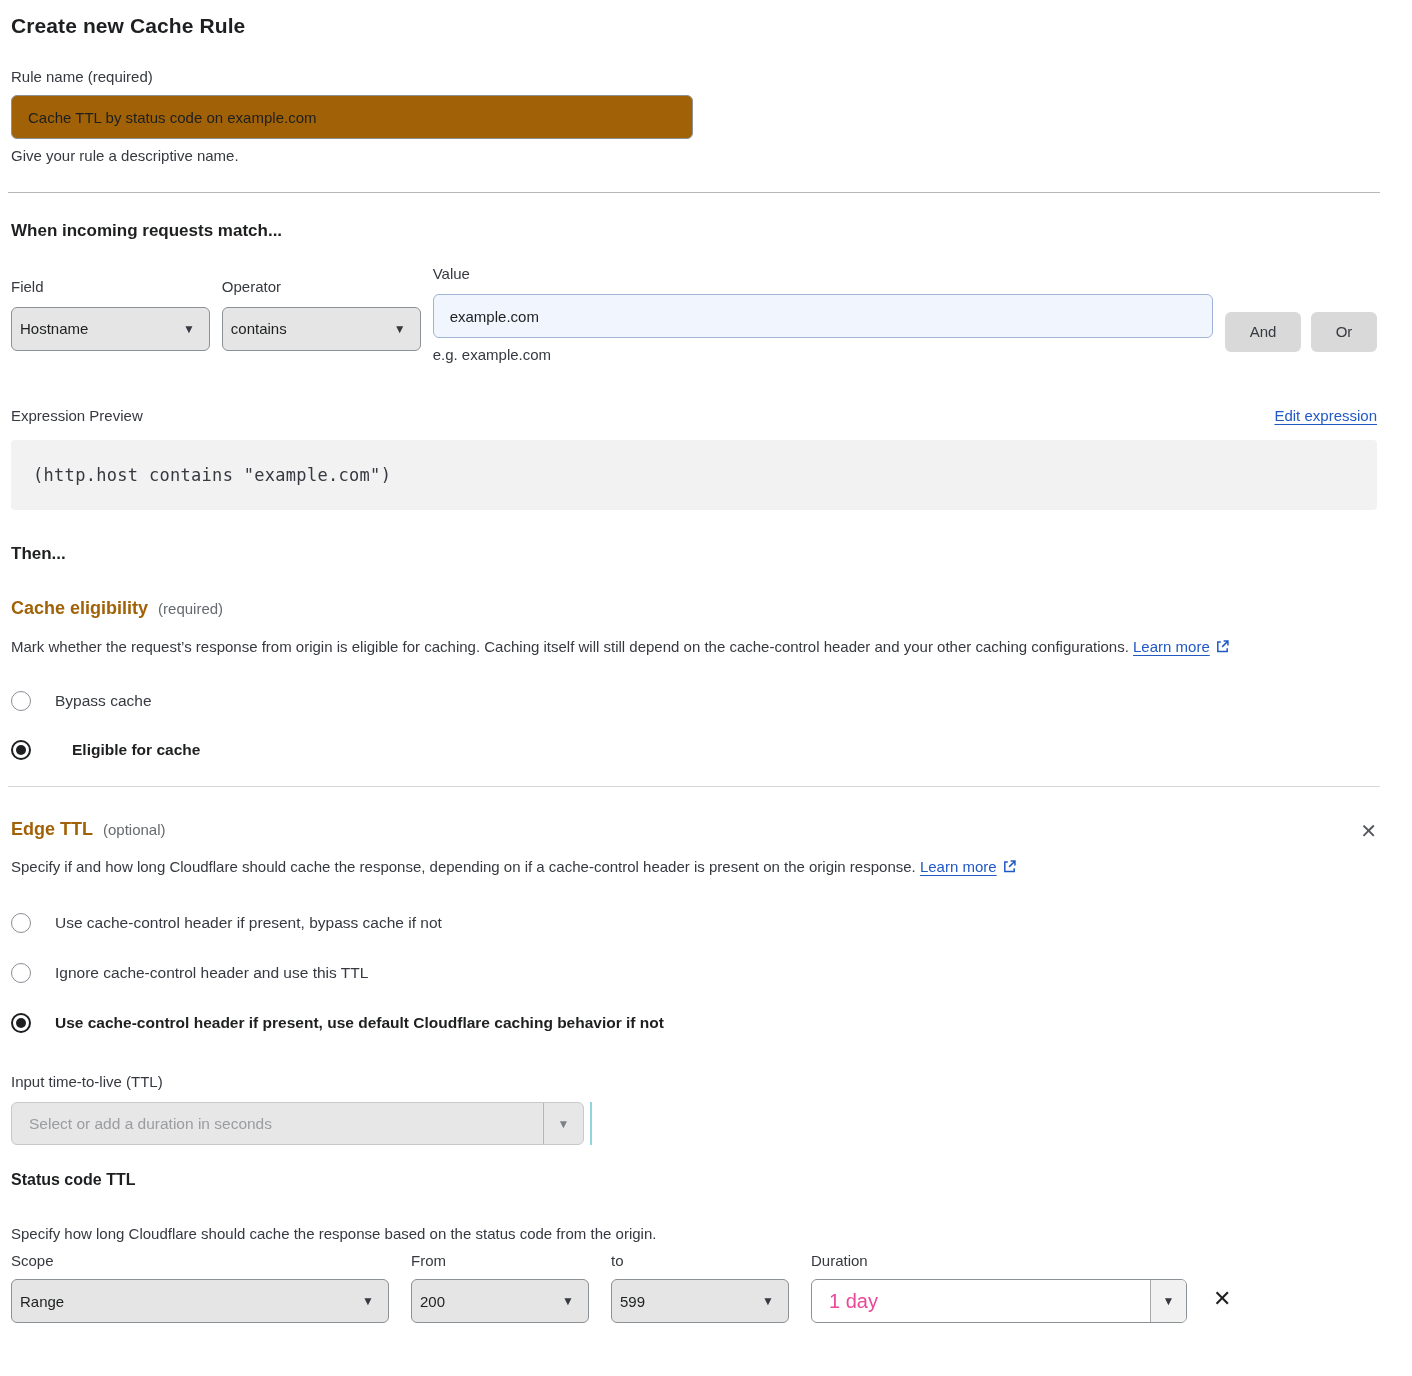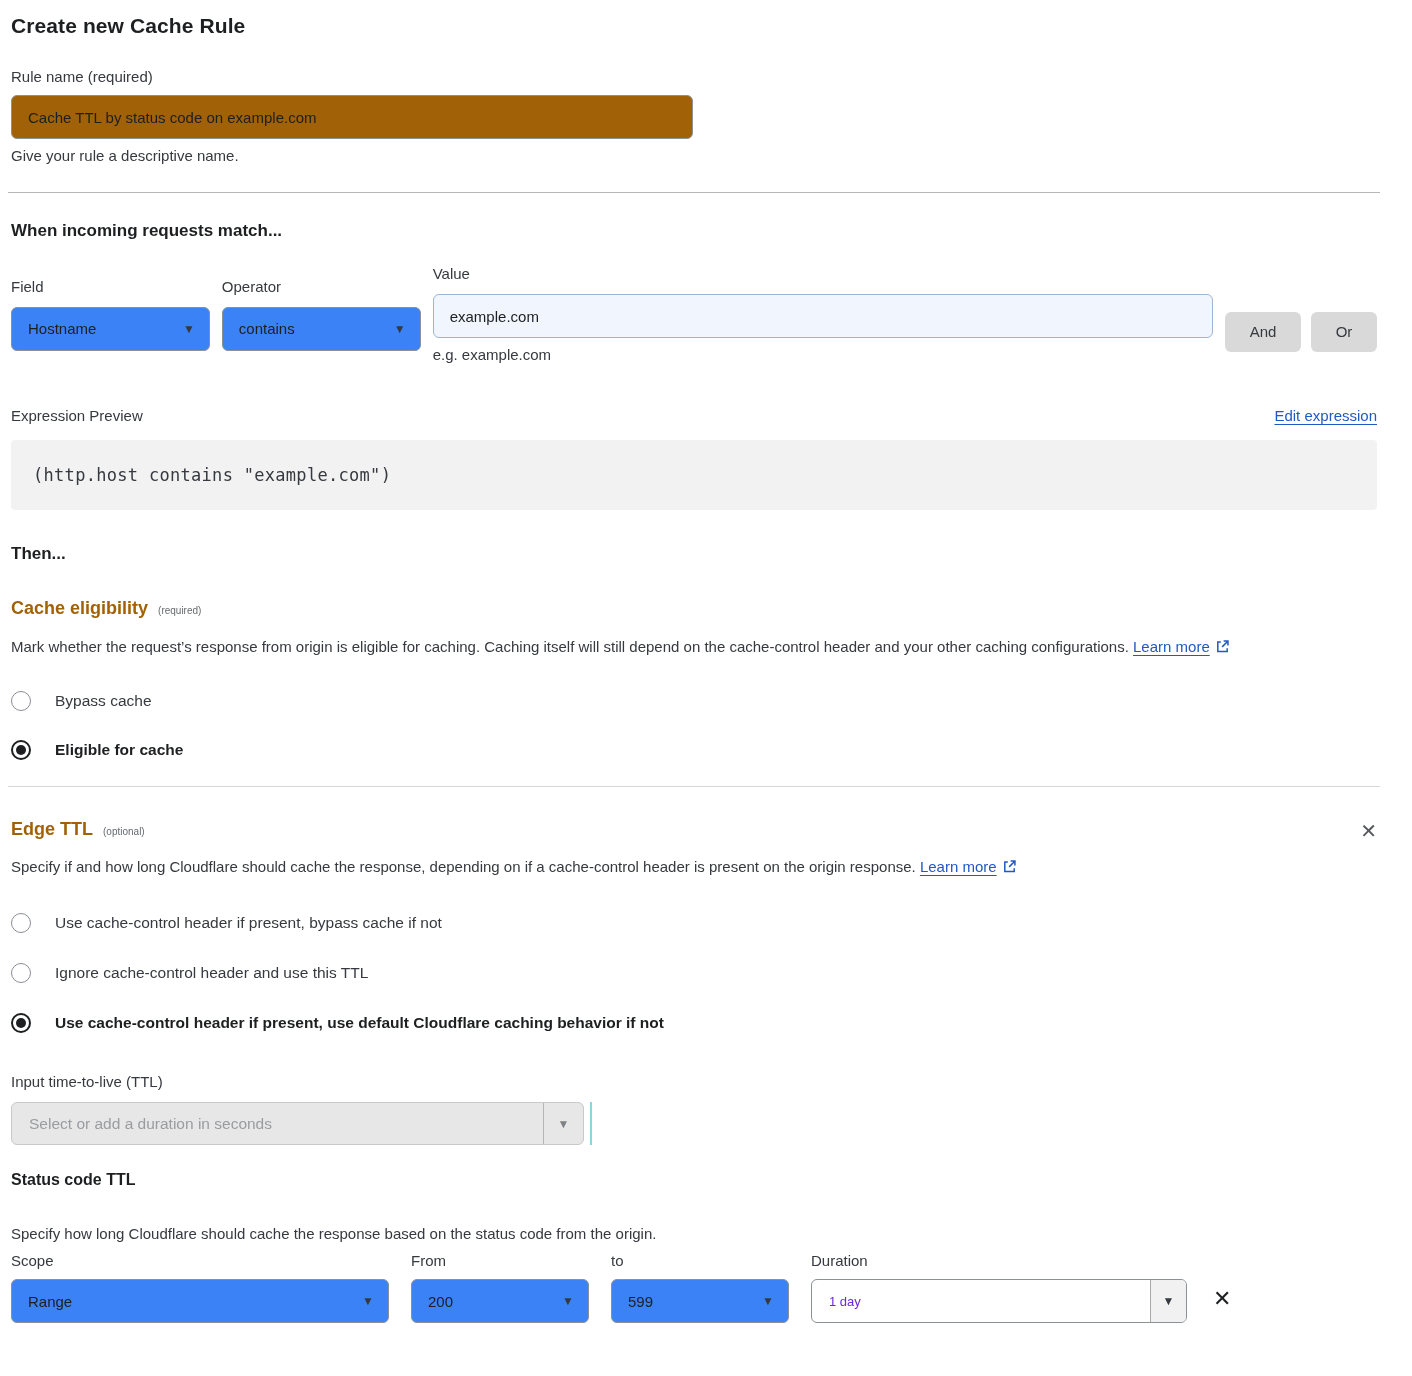--- a/index.html
+++ b/index.html
@@ -37,24 +37,24 @@
 
   h2.section-heading { font-size: 17px; font-weight: 700; color: #1d1f20; }
 
   .match-row { display: flex; align-items: center; margin-top: 24px; }
   .col .lbl { margin-bottom: 12px; }
   .select {
     position: relative;
     height: 44px;
     border: 1px solid #8c9196;
     border-radius: 6px;
-    background: #3b82f6;
+    background: #e5e5e5;
     display: flex;
     align-items: center;
-    padding: 0 34px 0 16px;
+    padding: 0 34px 0 8px;
     font-size: 15px;
     color: #1d1f20;
     cursor: pointer;
   }
   .select .arrow {
     position: absolute;
     right: 14px;
     top: 50%;
     transform: translateY(-50%);
     font-size: 12px;
@@ -92,21 +92,21 @@
     font-family: "DejaVu Sans Mono", "Liberation Mono", monospace;
     font-size: 17px;
     color: #36393f;
     letter-spacing: 0.3px;
   }
 
   .then-heading { margin-top: 34px; font-size: 17px; font-weight: 700; color: #1d1f20; }
 
   .subsection-head { margin-top: 34px; display: flex; align-items: baseline; }
   .subsection-head .title { font-size: 18px; font-weight: 700; color: #a16207; }
-  .subsection-head .badge { font-size: 10px; color: #666a6e; margin-left: 10px; }
+  .subsection-head .badge { font-size: 15px; color: #666a6e; margin-left: 10px; }
   .desc { margin-top: 14px; line-height: 28px; font-size: 15px; color: #36393f; }
   .desc .ext-icon { margin-left: 5px; vertical-align: -2px; }
 
   .radio-row { display: flex; align-items: center; cursor: pointer; }
   .radio {
     width: 20px; height: 20px;
     border-radius: 50%;
     border: 1.5px solid #8b8f94;
     background: #fff;
     flex: 0 0 auto;
@@ -168,21 +168,21 @@
 
   .status-heading { margin-top: 26px; font-size: 16px; font-weight: 700; color: #1d1f20; }
   .status-desc { margin-top: 36px; font-size: 15px; }
   .status-row { display: flex; align-items: flex-start; margin-top: 10px; }
   .status-row .lbl { margin-bottom: 10px; }
   .col-scope { width: 378px; margin-right: 22px; }
   .col-from { width: 178px; margin-right: 22px; }
   .col-to { width: 178px; margin-right: 22px; }
   .col-duration { width: 376px; }
   .combo.duration { width: 376px; background: #fff; border: 1px solid #8c9196; height: 44px; }
-  .combo.duration .combo-text { color: #6d28d9; font-size: 13px; }
+  .combo.duration .combo-text { color: #ec4899; font-size: 20px; }
   .combo.duration .arrow-seg { width: 36px; background: #f1f1f1; border-left: 1px solid #a9a9a9; color: #36393f; }
   .delete-icon {
     margin: 36px 0 0 26px;
     font-size: 22px;
     color: #1d1f20;
     cursor: pointer;
     font-weight: 300;
     line-height: 22px;
   }
   .ext-icon svg { display: inline; }
@@ -249,21 +249,21 @@
     <a class="link"><span>Learn more</span><span class="ext-icon"><svg width="15" height="15" viewBox="0 0 16 16">
             <path d="M6.2 3.2 H3 v10 h10 V9.8" fill="none" stroke="#2058c4" stroke-width="1.6"></path>
             <path d="M9.2 2.2 h4.6 v4.6 M13.4 2.6 L7.6 8.4" fill="none" stroke="#2058c4" stroke-width="1.6"></path>
           </svg></span></a>
   </p>
 
   <div class="radio-row" style="margin-top: 28px;">
     <span class="radio"></span>
     <span class="radio-label">Bypass cache</span>
   </div>
-  <div class="radio-row" style="margin-top: 29px;">
+  <div class="radio-row" style="margin-top: 29px; gap: 17px;">
     <span class="radio selected"></span>
     <span class="radio-label bold">Eligible for cache</span>
   </div>
 
   <hr class="divider light" style="margin-top: 26px;">
 
   <div class="edge-head">
     <div class="subsection-head" style="margin-top: 0;">
       <span class="title">Edge TTL</span>
       <span class="badge">(optional)</span>

